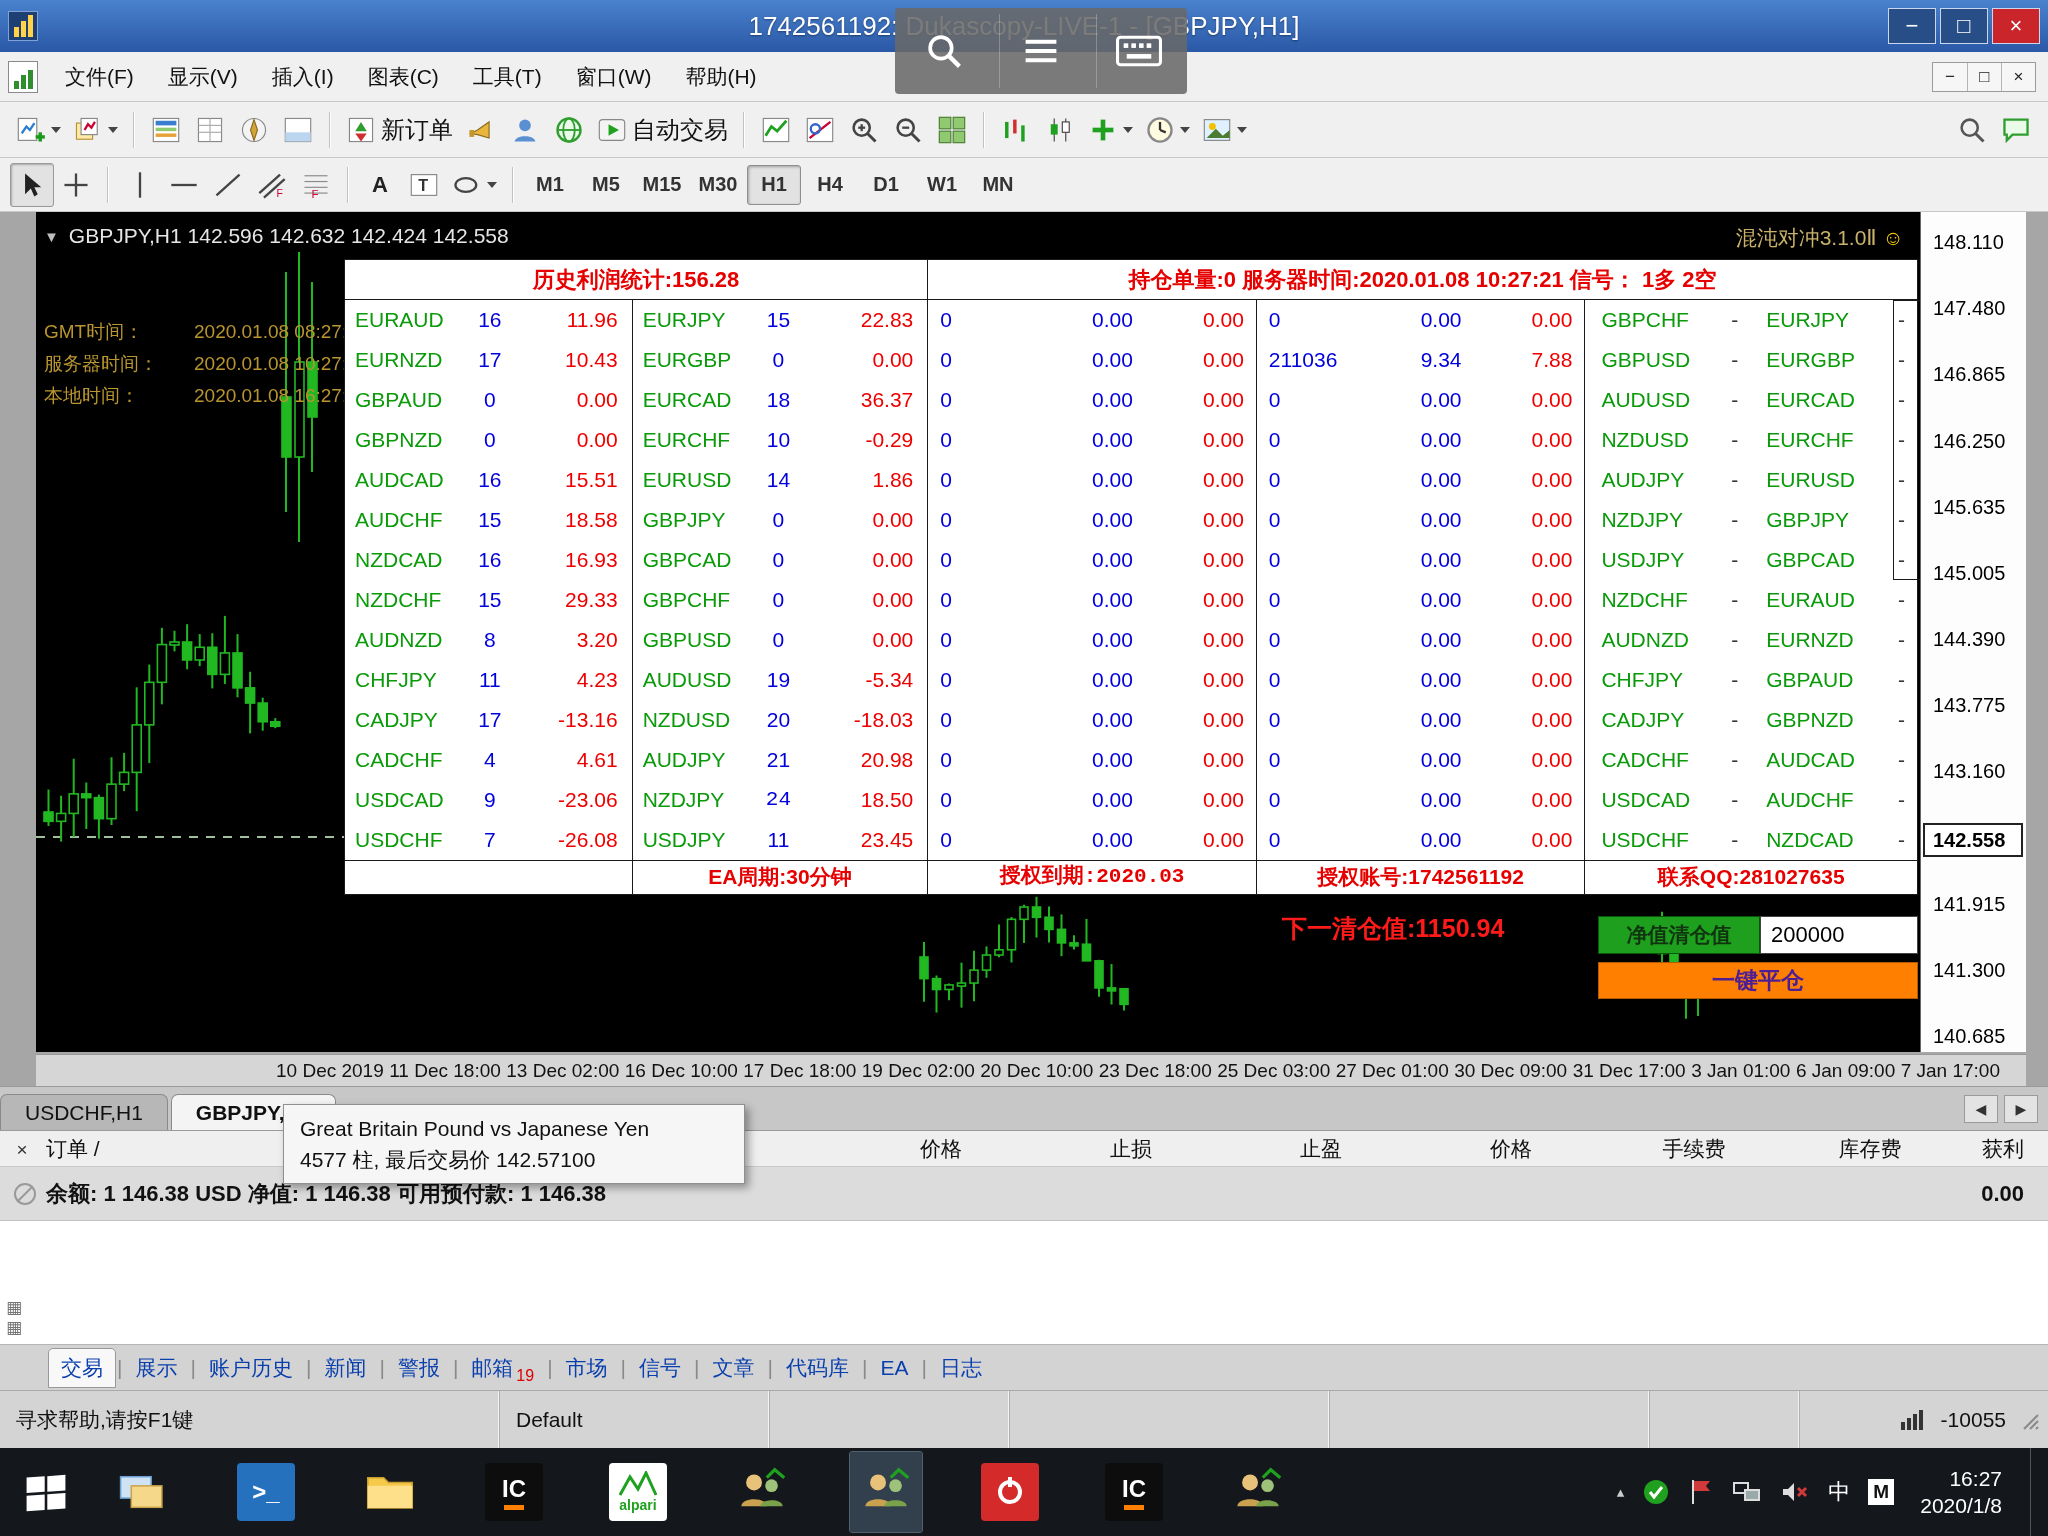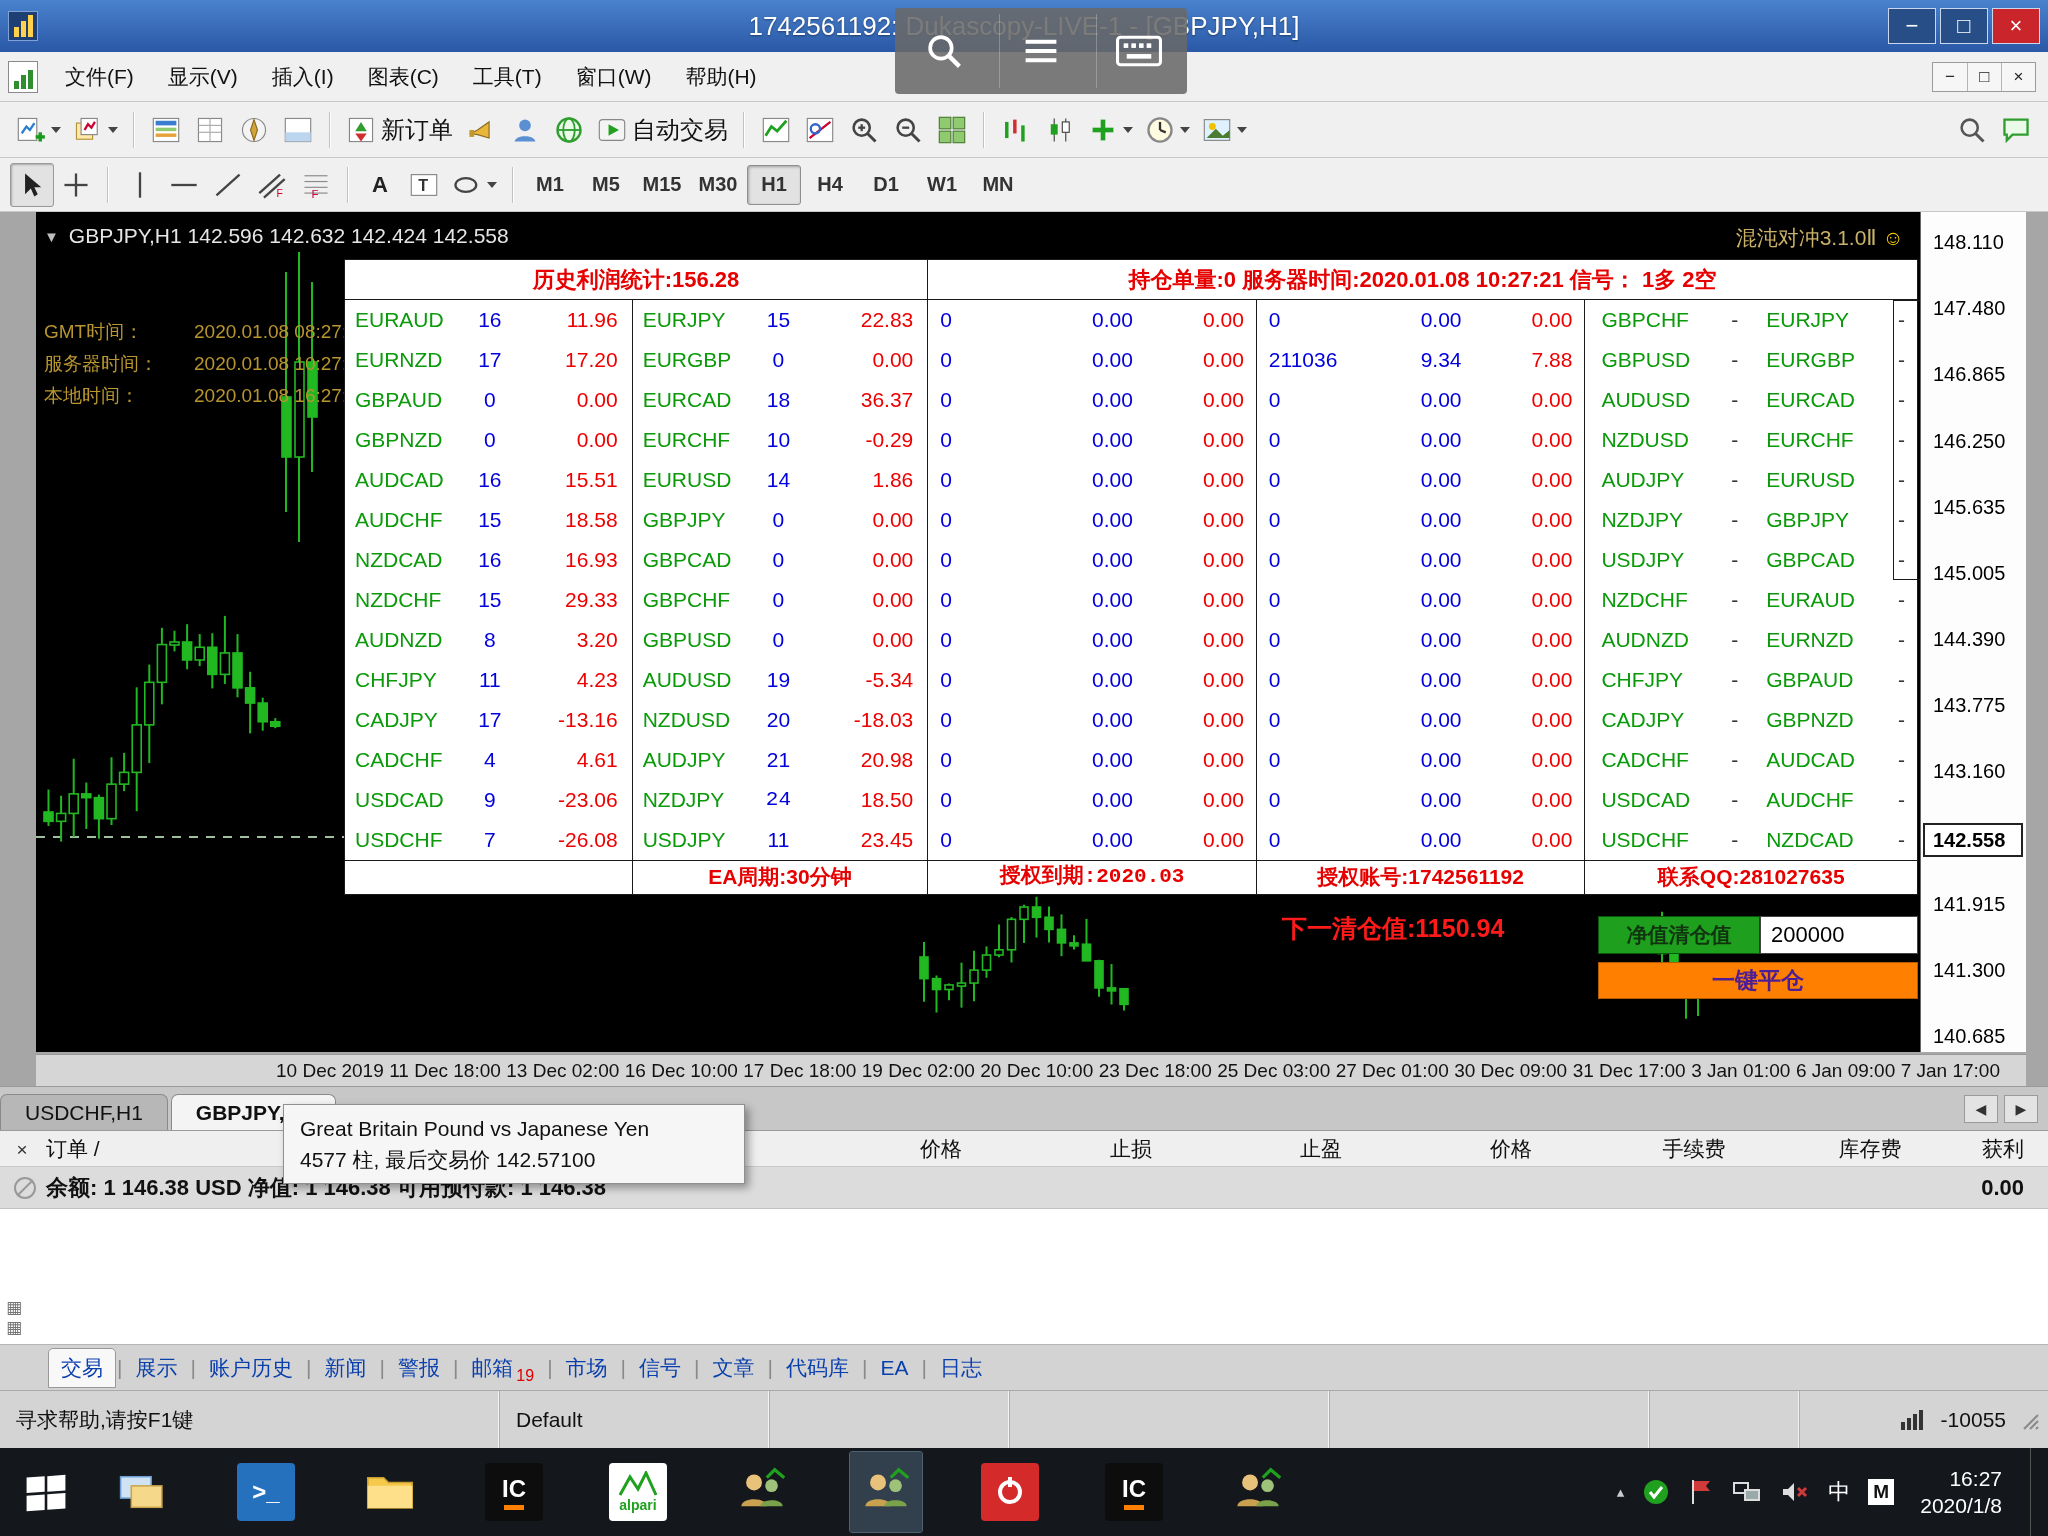--- a/index.html
+++ b/index.html
@@ -102,21 +102,21 @@
   
   .tooltip{position:absolute;left:283px;top:1104px;width:462px;height:80px;background:#f6f6f6;border:1px solid #8f8f8f;box-shadow:4px 4px 8px rgba(0,0,0,.35);z-index:60;font-size:21px;color:#111;padding:8px 16px;line-height:31px}
 
   
   .terminal{height:260px;background:#fff;position:relative;border-top:1px solid #9a9a9a}
   .t-close{position:absolute;left:8px;top:6px;width:28px;height:26px;display:flex;align-items:center;justify-content:center;font-size:19px;color:#333}
   .t-header{height:36px;display:flex;align-items:center;background:#efefef;border-bottom:1px solid #c9c9c9;font-size:21px;color:#111;padding-left:46px}
   .thc{text-align:center;white-space:nowrap}
   .thc.first{text-align:left}
   .thc.last{flex:1;text-align:right;padding-right:24px}
-  .t-balance{height:42px;display:flex;align-items:center;background:#dcdcdc;border-bottom:1px solid #c2c2c2;font-size:22px;font-weight:bold;color:#111;padding-left:14px}
+  .t-balance{height:54px;display:flex;align-items:center;background:#dcdcdc;border-bottom:1px solid #c2c2c2;font-size:22px;font-weight:bold;color:#111;padding-left:14px}
   .no-sym{width:22px;height:22px;border:2px solid #999;border-radius:50%;position:relative;margin-right:10px;flex:none}
   .no-sym::after{content:"";position:absolute;left:-2px;top:8px;width:22px;height:2px;background:#999;transform:rotate(-45deg)}
   .t-balance .profit{margin-left:auto;padding-right:24px}
   .t-body{height:136px;background:#fff}
   .t-grips{position:absolute;left:6px;bottom:52px;color:#777;font-size:17px;line-height:20px}
   .t-tabs{position:absolute;left:0;right:0;bottom:0;height:46px;background:#d3d3d3;border-top:1px solid #b5b5b5;display:flex;align-items:center;padding-left:48px;font-size:21px}
   .t-tab{color:#0a3fae;padding:5px 12px;white-space:nowrap;display:flex;align-items:flex-end}
   .t-tab.active{background:#f8f8f8;border:1px solid #999;border-radius:5px 5px 0 0;color:#0a3fae}
   .t-sep{color:#8a8a8a;margin:0 1px}
   .t-badge{color:#dd0000;font-size:16px;margin-left:3px;position:relative;top:3px}
@@ -584,21 +584,21 @@
                 <span class="rp-dash">-</span>
               </span>
               <span class="cell rp" style="width: 167px;">
                 <span class="rp-name">EURJPY</span>
                 <span class="rp-dash">-</span>
               </span>
             </div>
             <div class="ea-row">
               <span class="cell pair" style="width: 110px;">EURNZD</span>
               <span class="cell num" style="width: 70px;">17</span>
-              <span class="cell val" style="width: 107px;">17.20</span>
+              <span class="cell val" style="width: 107px;">10.43</span>
               <span class="cell pair bl" style="width: 112px;">EURGBP</span>
               <span class="cell num" style="width: 70px;">0</span>
               <span class="cell val" style="width: 114px;">0.00</span>
               <span class="cell ca bl" style="width: 90px;">0</span>
               <span class="cell cb" style="width: 120px;">0.00</span>
               <span class="cell cc" style="width: 119px;">0.00</span>
               <span class="cell ca bl" style="width: 90px;">211036</span>
               <span class="cell cb" style="width: 120px;">9.34</span>
               <span class="cell cc" style="width: 119px;">7.88</span>
               <span class="cell rp bl" style="width: 166px;">

